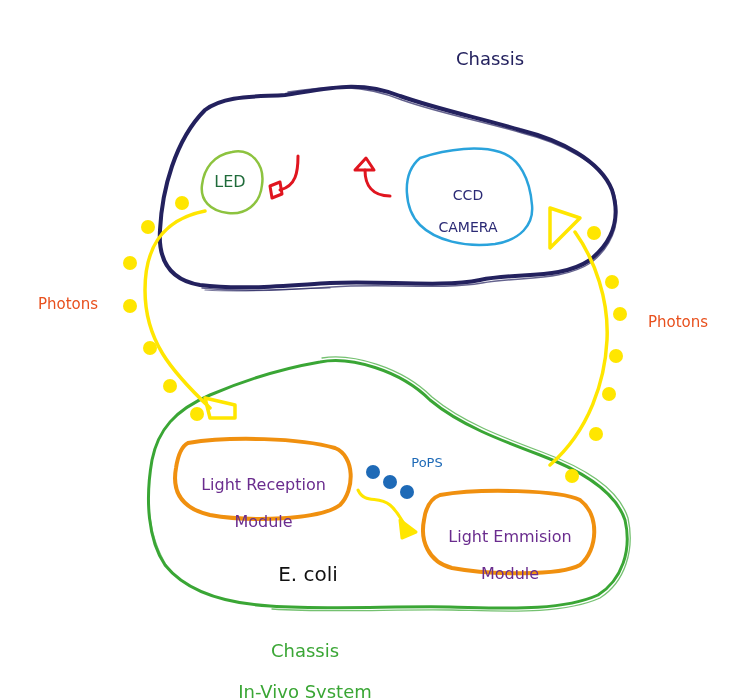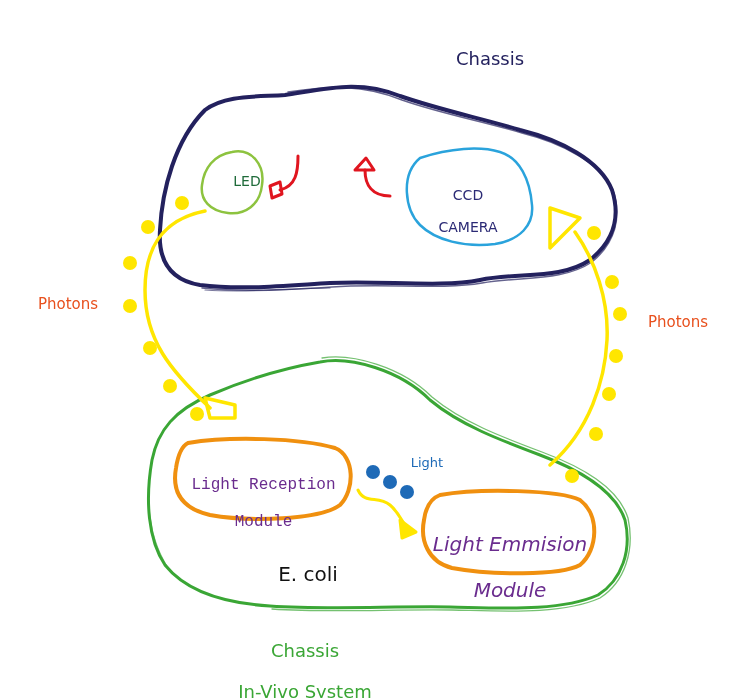--- a/index.html
+++ b/index.html
@@ -83,39 +83,39 @@
       <path d="M400,520 L416,532 L402,538 Z"></path>
     </g>
   </svg>
 
   
   <div class="lbl" style="left:395px; top:28px; width:190px; font-size:18px; color:#23215e;">
     <div>Chassis</div>
   </div>
 
 
-  <div class="lbl" style="left:222px; top:173px; width:50px; font-size:14px; color:#1f6b3a;">LED</div>
+  <div class="lbl" style="left:205px; top:173px; width:50px; font-size:16px; color:#1f6b3a;">LED</div>
 
   <div class="lbl" style="left:418px; top:171px; width:100px; font-size:14px; color:#2b2a75;">
     <div>CCD</div>
     <div>CAMERA</div>
   </div>
 
   <div class="lbl" style="left:28px; top:296px; width:80px; font-size:15px; color:#e8501d;">Photons</div>
 
   <div class="lbl" style="left:638px; top:314px; width:80px; font-size:15px; color:#e8501d;">Photons</div>
 
-  <div class="lbl" style="left:176px; top:458px; width:175px; font-size:16px; color:#6a2c8e;font-family:Liberation Mono, monospace;">
+  <div class="lbl" style="left:176px; top:458px; width:175px; font-size:16px; color:#6a2c8e;">
     <div>Light Reception</div>
     <div>Module</div>
   </div>
 
-  <div class="lbl" style="left:397px; top:456px; width:60px; font-size:13px; color:#1e6ab7;">Light</div>
+  <div class="lbl" style="left:397px; top:456px; width:60px; font-size:13px; color:#1e6ab7;">PoPS</div>
 
-  <div class="lbl" style="left:425px; top:510px; width:170px; font-size:20px; color:#6a2c8e;font-style:italic;">
+  <div class="lbl" style="left:425px; top:510px; width:170px; font-size:16px; color:#6a2c8e;">
     <div>Light Emmision</div>
     <div>Module</div>
   </div>
 
   <div class="lbl" style="left:268px; top:563px; width:80px; font-size:20px; color:#111111;">E. coli</div>
 
   <div class="lbl" style="left:210px; top:620px; width:190px; font-size:18px; color:#3aa635;">
     <div>Chassis</div>
     <div>In-Vivo System</div>
   </div>

